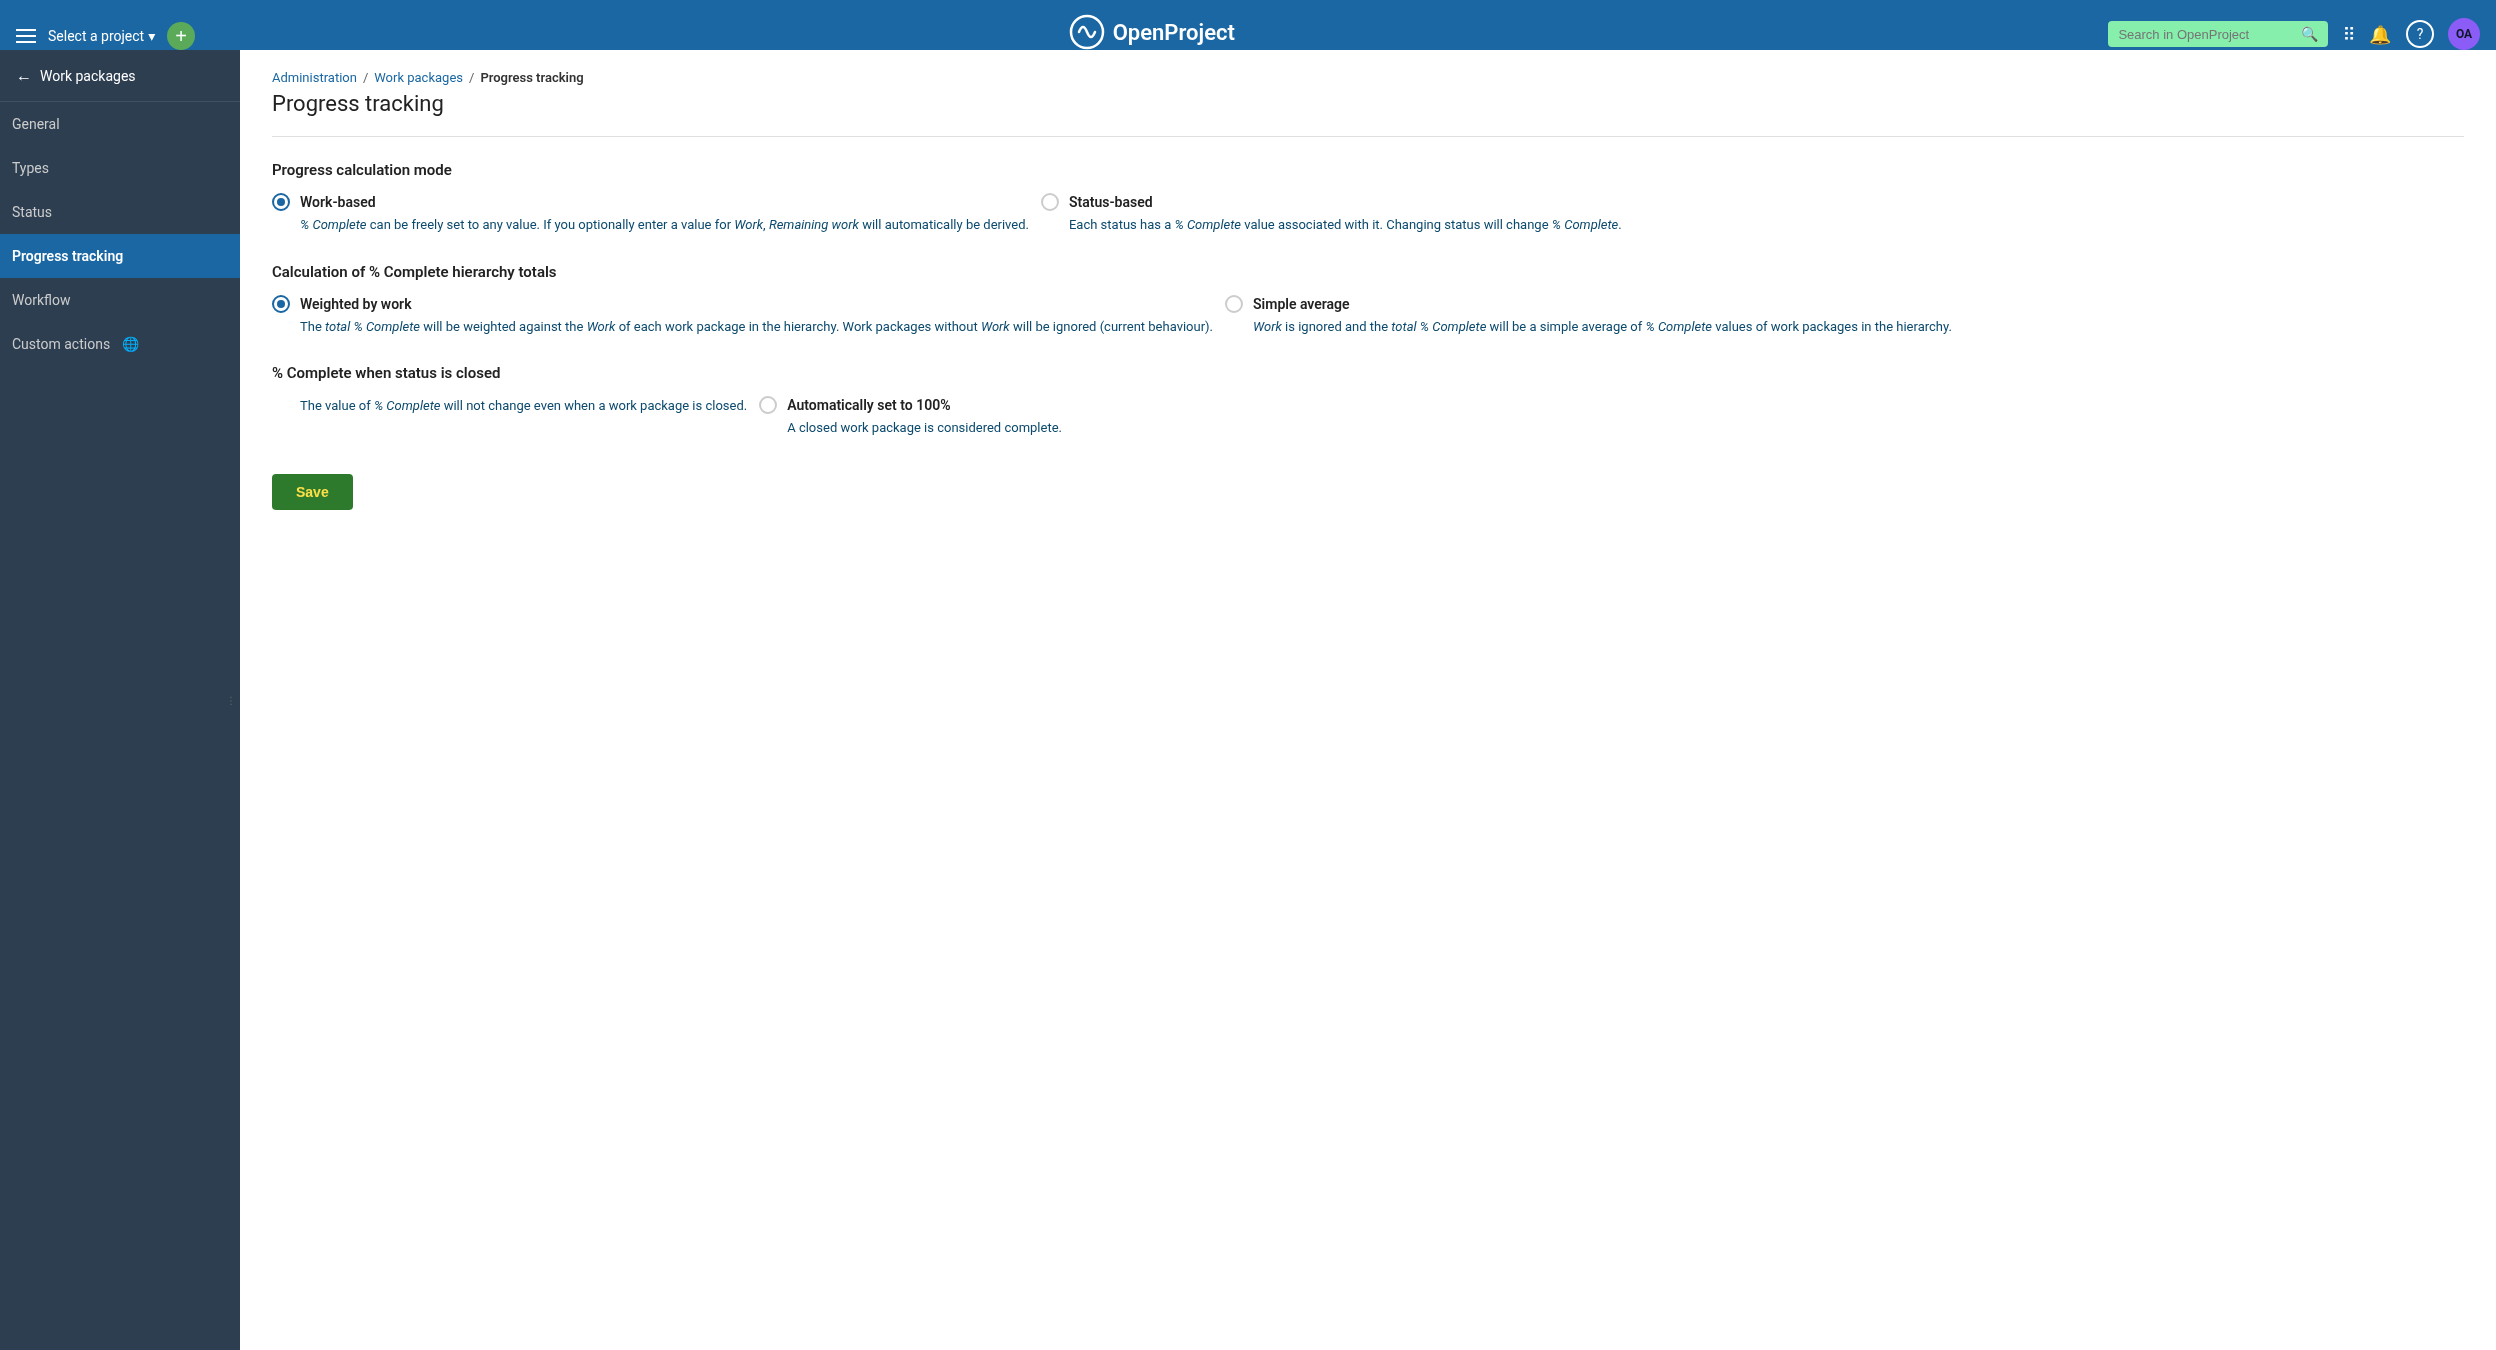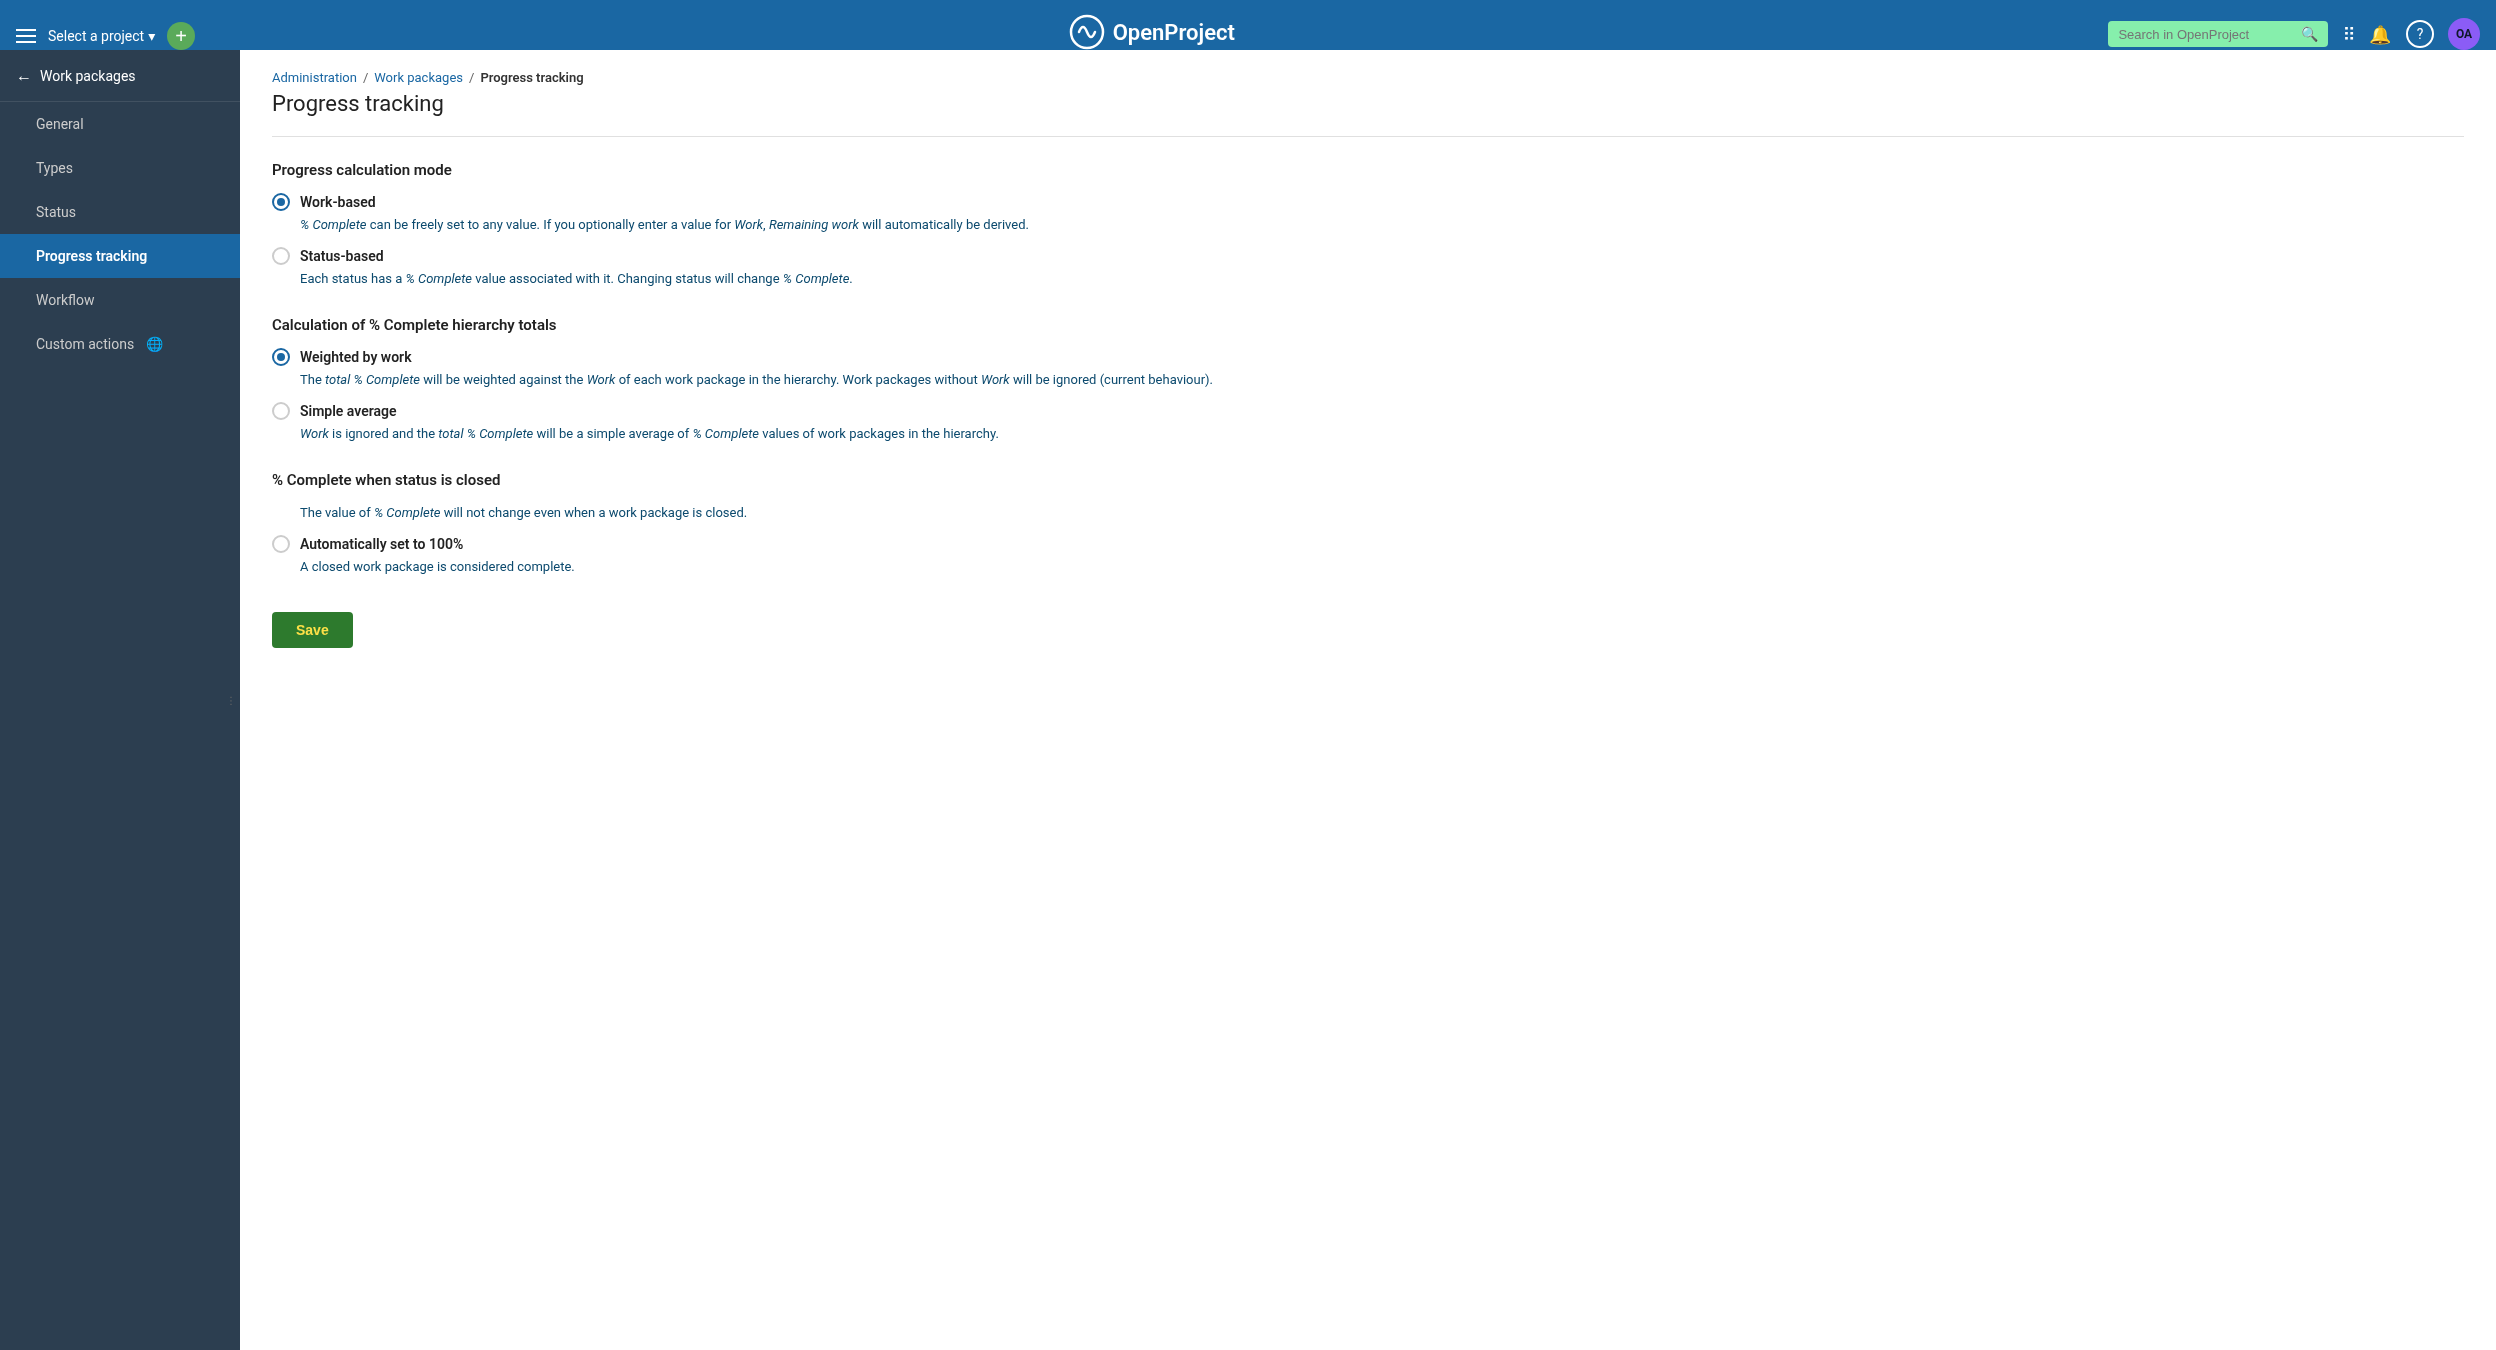--- a/index.html
+++ b/index.html
@@ -46,21 +46,21 @@
       display: flex;
       flex-direction: column;
       overflow-y: auto;
       position: relative;
     }
     .sidebar-back {
       display: flex; align-items: center; gap: 8px; color: #fff; padding: 16px 16px; font-size: 14px; cursor: pointer; border-bottom: 1px solid rgba(255,255,255,0.1);
     }
     .sidebar-back-arrow { font-size: 16px; }
     .sidebar-item {
-      color: #ccc; padding: 14px 36px; cursor: pointer; font-size: 14px; transition: background 0.15s;
+      color: #ccc; padding: 14px 12px; cursor: pointer; font-size: 14px; transition: background 0.15s;
     }
     .sidebar-item.active { background: #1a67a3; color: #fff; font-weight: 600; }
     .sidebar-item.has-icon { display: flex; align-items: center; gap: 8px; }
     .sidebar-resize {
       position: absolute; right: 0; top: 50%; transform: translateY(-50%);
       width: 8px; height: 40px; display: flex; align-items: center; justify-content: center;
       cursor: col-resize; color: #666; font-size: 10px;
     }
 
     
@@ -72,21 +72,21 @@
     }
     .breadcrumb a { color: #1a67a3; text-decoration: none; cursor: pointer; }
     .breadcrumb-sep { color: #666; }
     .breadcrumb-current { color: #333; font-weight: 600; }
     .page-title { font-size: 22px; font-weight: 400; color: #222; margin-bottom: 20px; }
     .divider { border: none; border-top: 1px solid #e0e0e0; margin-bottom: 24px; }
 
     .section { margin-bottom: 28px; }
     .section-title { font-size: 15px; font-weight: 600; color: #222; margin-bottom: 14px; }
 
-    .radio-group { display: flex; flex-direction: column; gap: 12px; margin-bottom: 8px; }
+    .radio-group { display: flex; flex-direction: row; gap: 12px; margin-bottom: 8px; }
     .radio-option { display: flex; flex-direction: column; gap: 4px; }
     .radio-label-row { display: flex; align-items: center; gap: 10px; }
     .radio-input {
       width: 18px; height: 18px; border-radius: 50%; border: 2px solid #ccc; flex-shrink: 0; cursor: pointer;
       display: flex; align-items: center; justify-content: center; background: #fff; position: relative;
     }
     .radio-input.checked { border-color: #1a67a3; }
     .radio-input.checked::after {
       content: ''; display: block; width: 8px; height: 8px; border-radius: 50%; background: #1a67a3;
     }

